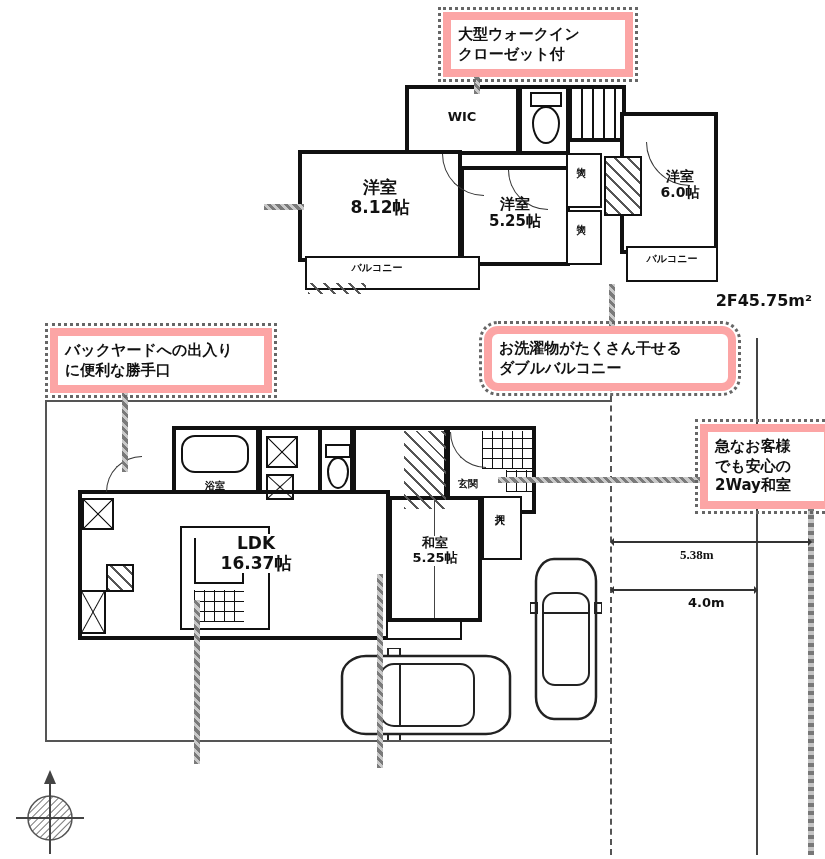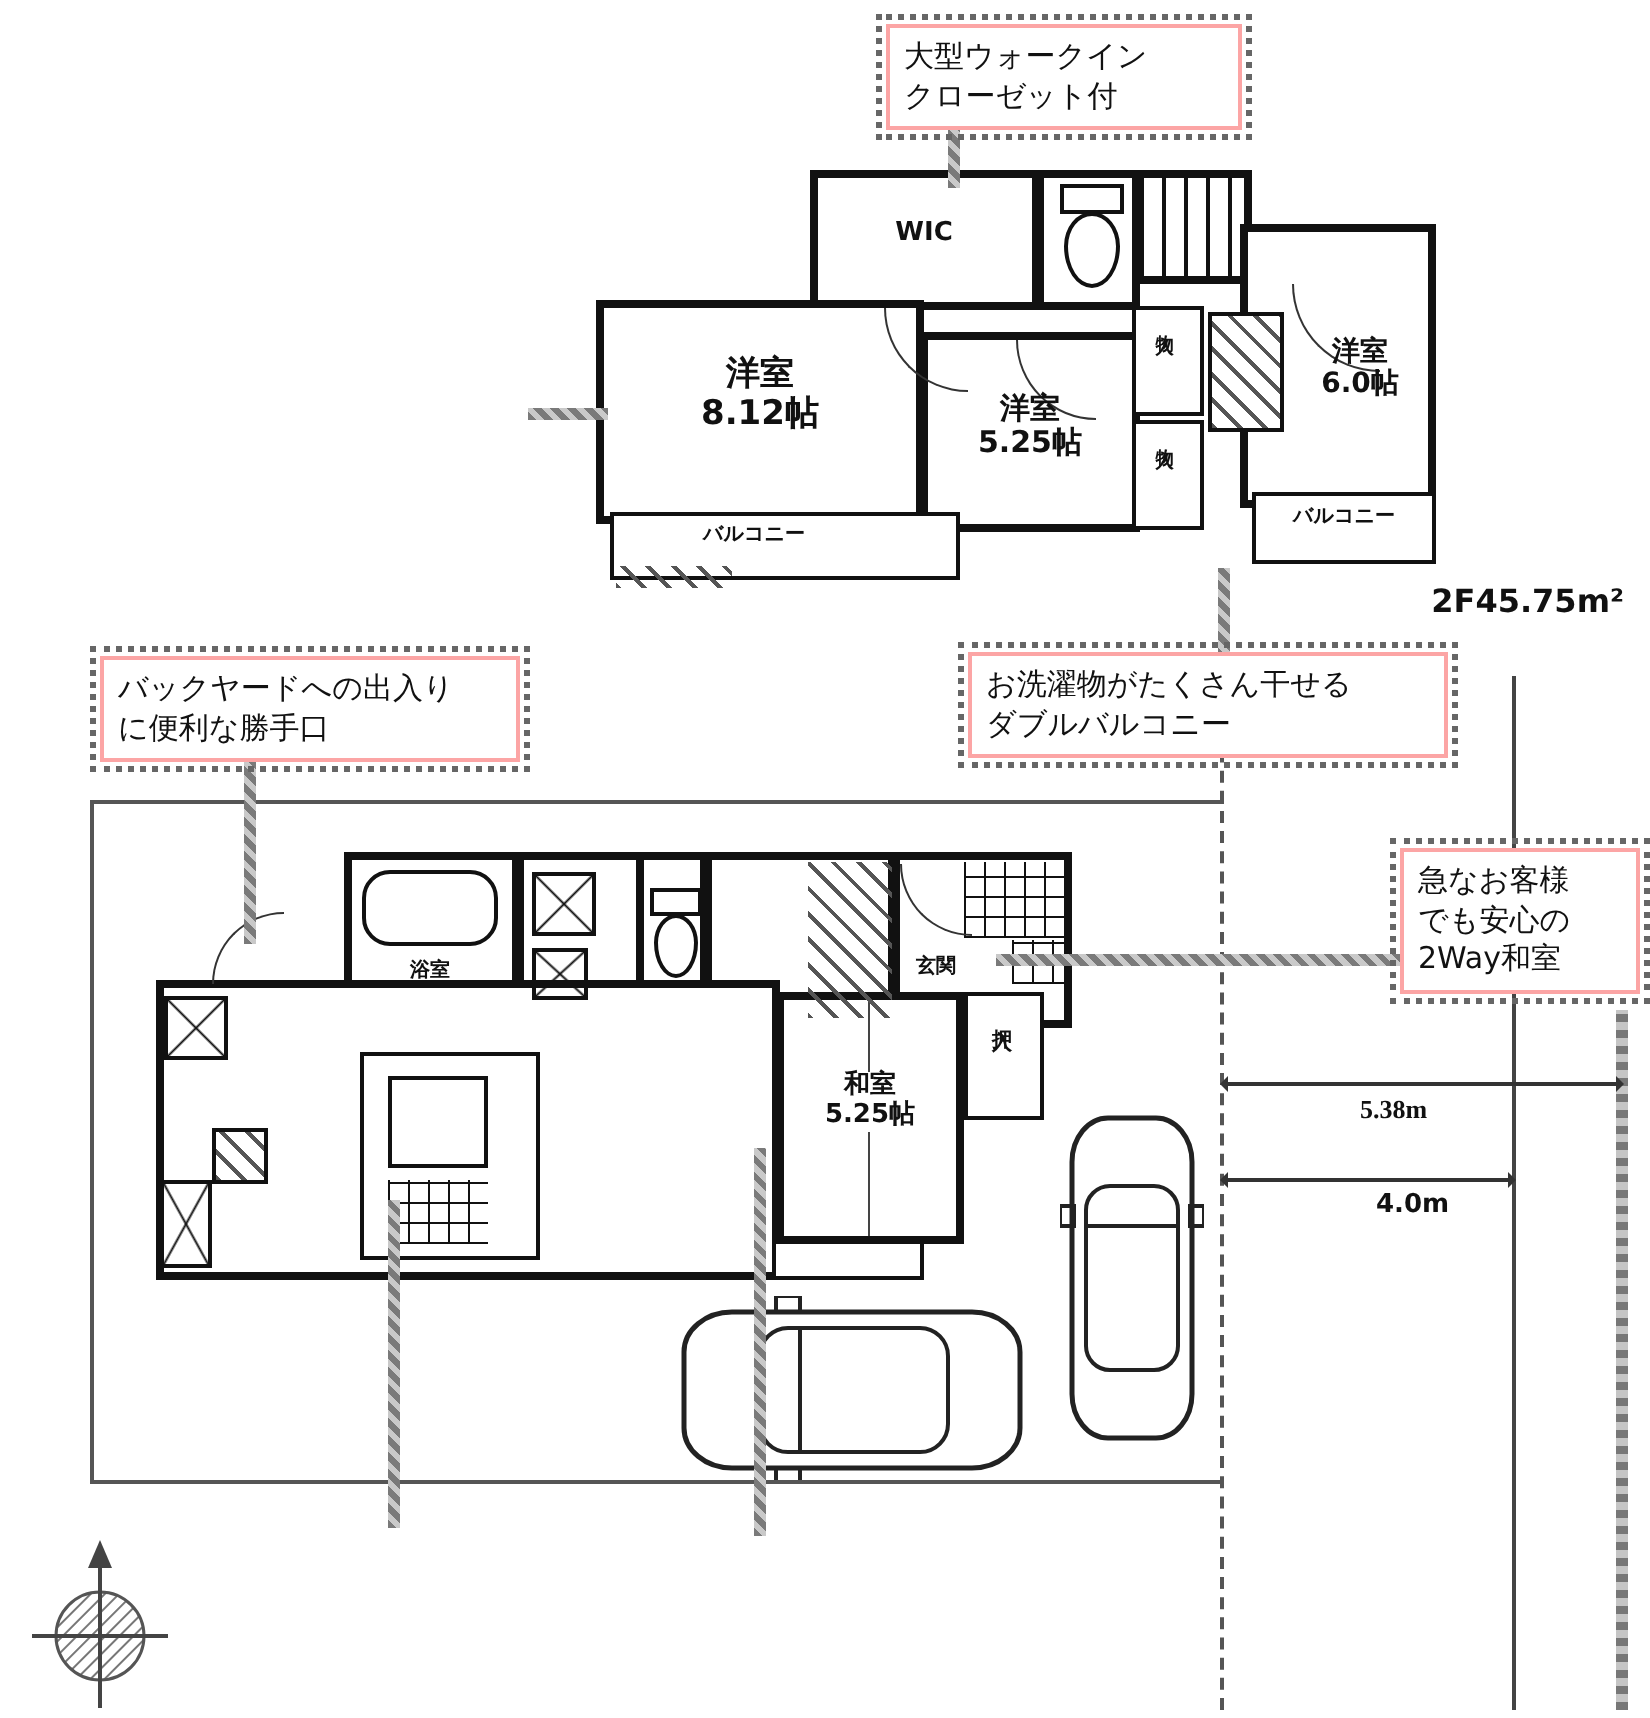--- a/index.html
+++ b/index.html
@@ -1,21 +1,21 @@
 <!DOCTYPE html>
 <html><head>
 <meta charset="utf-8">
 <style>
   html,body{margin:0;padding:0;background:#fff;}
   .canvas{position:relative;width:825px;height:859px;background:#fff;overflow:hidden;
           font-family:"DejaVu Sans",sans-serif;color:#111;}
   .abs{position:absolute;}
   
-  .callout{position:absolute;background:#fff;border:2px solid #fca5a5;outline:3px dotted #666;
-           outline-offset:2px;padding:5px 7px;font-weight:400;font-size:15px;line-height:1.3;
+  .callout{position:absolute;background:#fff;border:8px solid #fca5a5;outline:3px dotted #666;
+           outline-offset:2px;padding:5px 7px;font-weight:700;font-size:15px;line-height:1.3;
            white-space:pre-line;z-index:30;}
   
   .leader{position:absolute;background:repeating-linear-gradient(45deg,#7a7a7a 0 3px,#c9c9c9 3px 6px);z-index:20;}
   
   .room{position:absolute;border:4px solid #111;background:#fff;box-sizing:border-box;z-index:10;}
   .part{position:absolute;border:2px solid #111;background:#fff;box-sizing:border-box;z-index:12;}
   .wallline{position:absolute;background:#111;z-index:12;}
   .thinline{position:absolute;background:#555;z-index:1;}
   .lbl{position:absolute;font-weight:700;text-align:center;z-index:15;line-height:1.15;}
   .vtext{writing-mode:vertical-rl;letter-spacing:1px;}
@@ -126,20 +126,24 @@
   <div class="room" style="left:352px;top:426px;width:96px;height:88px;"></div>
   <div class="abs diag" style="left:404px;top:431px;width:42px;height:78px;z-index:13;"></div>
 
   <div class="room" style="left:446px;top:426px;width:90px;height:88px;"></div>
   <div class="abs grid" style="left:482px;top:431px;width:50px;height:38px;z-index:13;"></div>
   <div class="abs grid" style="left:506px;top:470px;width:26px;height:22px;z-index:13;"></div>
   <div class="arc" style="left:450px;top:432px;width:36px;height:36px;border-width:0 0 1.5px 1.5px;border-radius:0 0 0 100%;"></div>
   <div class="lbl" style="left:450px;top:478px;width:36px;font-size:10px;">玄関</div>
 
   <div class="room" style="left:78px;top:490px;width:312px;height:150px;"></div>
+  <div class="lbl" style="left:196px;top:534px;width:120px;font-size:17px;background:#fff;">
+    <div>LDK</div>
+    <div>16.37帖</div>
+  </div>
 
   <div class="part" style="left:180px;top:526px;width:90px;height:104px;"></div>
   <div class="part" style="left:194px;top:538px;width:50px;height:46px;"></div>
   <div class="abs grid" style="left:194px;top:590px;width:50px;height:32px;z-index:13;"></div>
   <div class="xbox" style="left:82px;top:498px;width:32px;height:32px;"></div>
   <div class="part diag" style="left:106px;top:564px;width:28px;height:28px;"></div>
   <div class="xbox" style="left:80px;top:590px;width:26px;height:44px;"></div>
 
   <div class="arc" style="left:106px;top:456px;width:36px;height:36px;border-width:1.5px 0 0 1.5px;border-radius:100% 0 0 0;"></div>
 
@@ -179,19 +183,19 @@
     <circle cx="38" cy="52" r="22" fill="url(#hatch)" stroke="#555" stroke-width="1.5"></circle>
     <line x1="38" y1="88" x2="38" y2="12" stroke="#444" stroke-width="2"></line>
     <line x1="4" y1="52" x2="72" y2="52" stroke="#444" stroke-width="2"></line>
     <path d="M38 4 L32 18 L44 18 Z" fill="#444"></path>
   </svg>
 
   <div class="callout" style="left:443px;top:12px;width:160px;">大型ウォークイン
 クローゼット付</div>
   <div class="callout" style="left:50px;top:328px;width:192px;">バックヤードへの出入り
 に便利な勝手口</div>
-  <div class="callout" style="left:484px;top:326px;width:222px;">お洗濯物がたくさん干せる
+  <div class="callout" style="left:484px;top:326px;width:222px;border-radius:14px;">お洗濯物がたくさん干せる
 ダブルバルコニー</div>
   <div class="callout" style="left:700px;top:424px;width:102px;">急なお客様
 でも安心の
 2Way和室</div>
 
 </div>
 
 </body></html>

